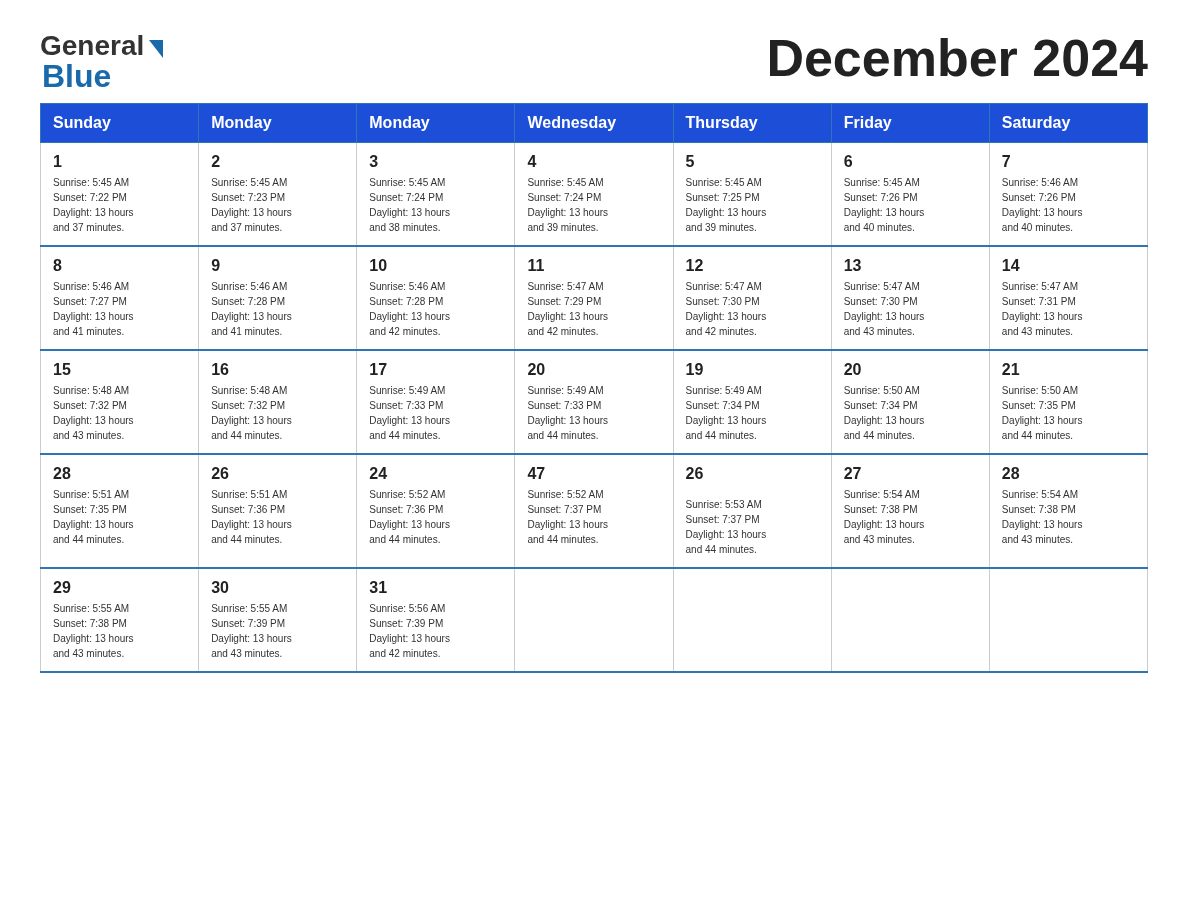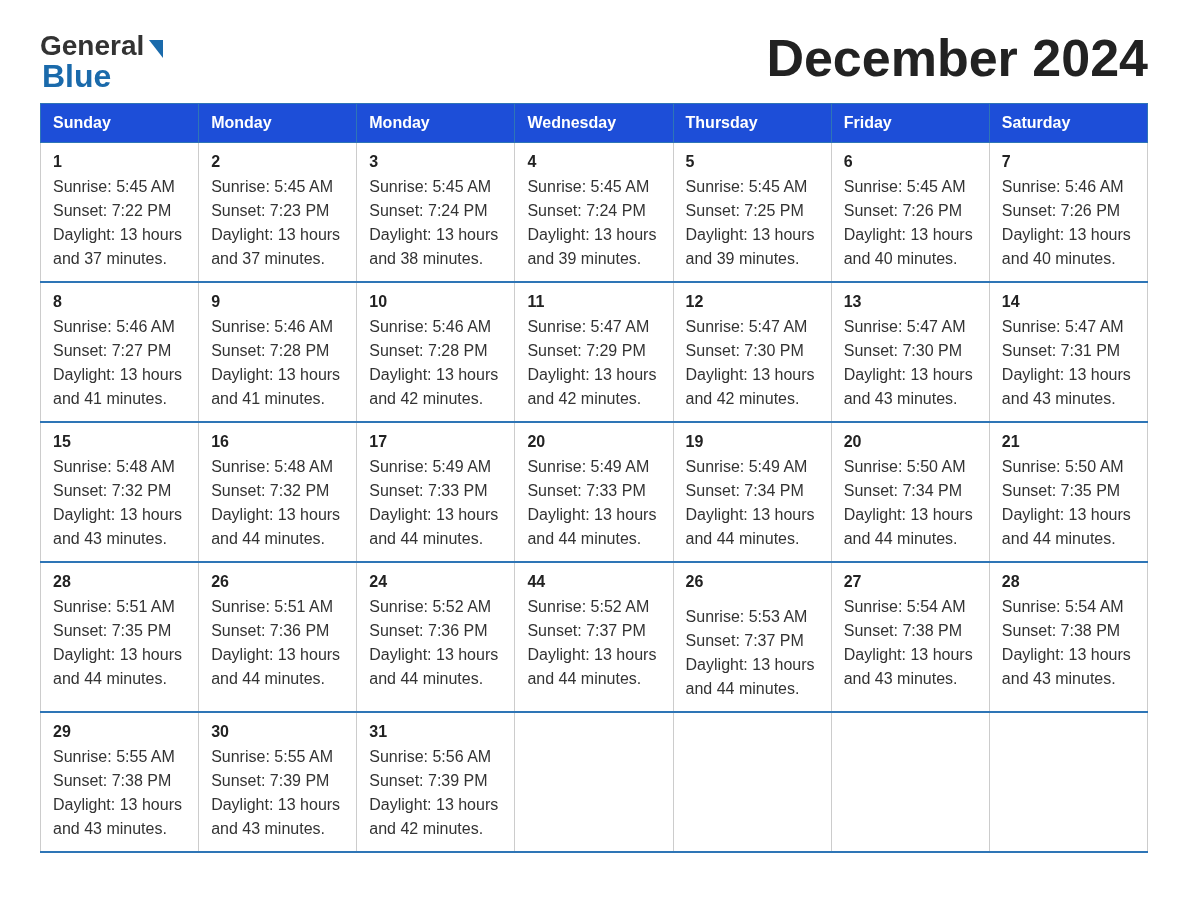--- a/index.html
+++ b/index.html
@@ -84,21 +84,21 @@
     }
     tbody td:first-child { border-left: 1px solid #ccc; }
     tbody td:last-child { border-right: 1px solid #ccc; }
     .day-number {
       font-size: 16px;
       font-weight: bold;
       display: block;
       margin-bottom: 4px;
     }
     .day-info {
-      font-size: 16px;
+      font-size: 10px;
       line-height: 1.5;
       color: #333;
     }
   </style>
 </head>
 <body>
 
 <div class="header">
   <div class="logo">
     <div>
@@ -300,21 +300,21 @@
 and 44 minutes.</div>
         </td>
         <td>
           <span class="day-number">24</span>
           <div class="day-info" style="white-space: pre-line;">Sunrise: 5:52 AM
 Sunset: 7:36 PM
 Daylight: 13 hours
 and 44 minutes.</div>
         </td>
         <td>
-          <span class="day-number">44</span>
+          <span class="day-number">47</span>
           <div class="day-info" style="white-space: pre-line;">Sunrise: 5:52 AM
 Sunset: 7:37 PM
 Daylight: 13 hours
 and 44 minutes.</div>
         </td>
         <td>
           <span class="day-number">26</span>
           <div class="day-info" style="white-space: pre-line; margin-top: 14px;">Sunrise: 5:53 AM
 Sunset: 7:37 PM
 Daylight: 13 hours

